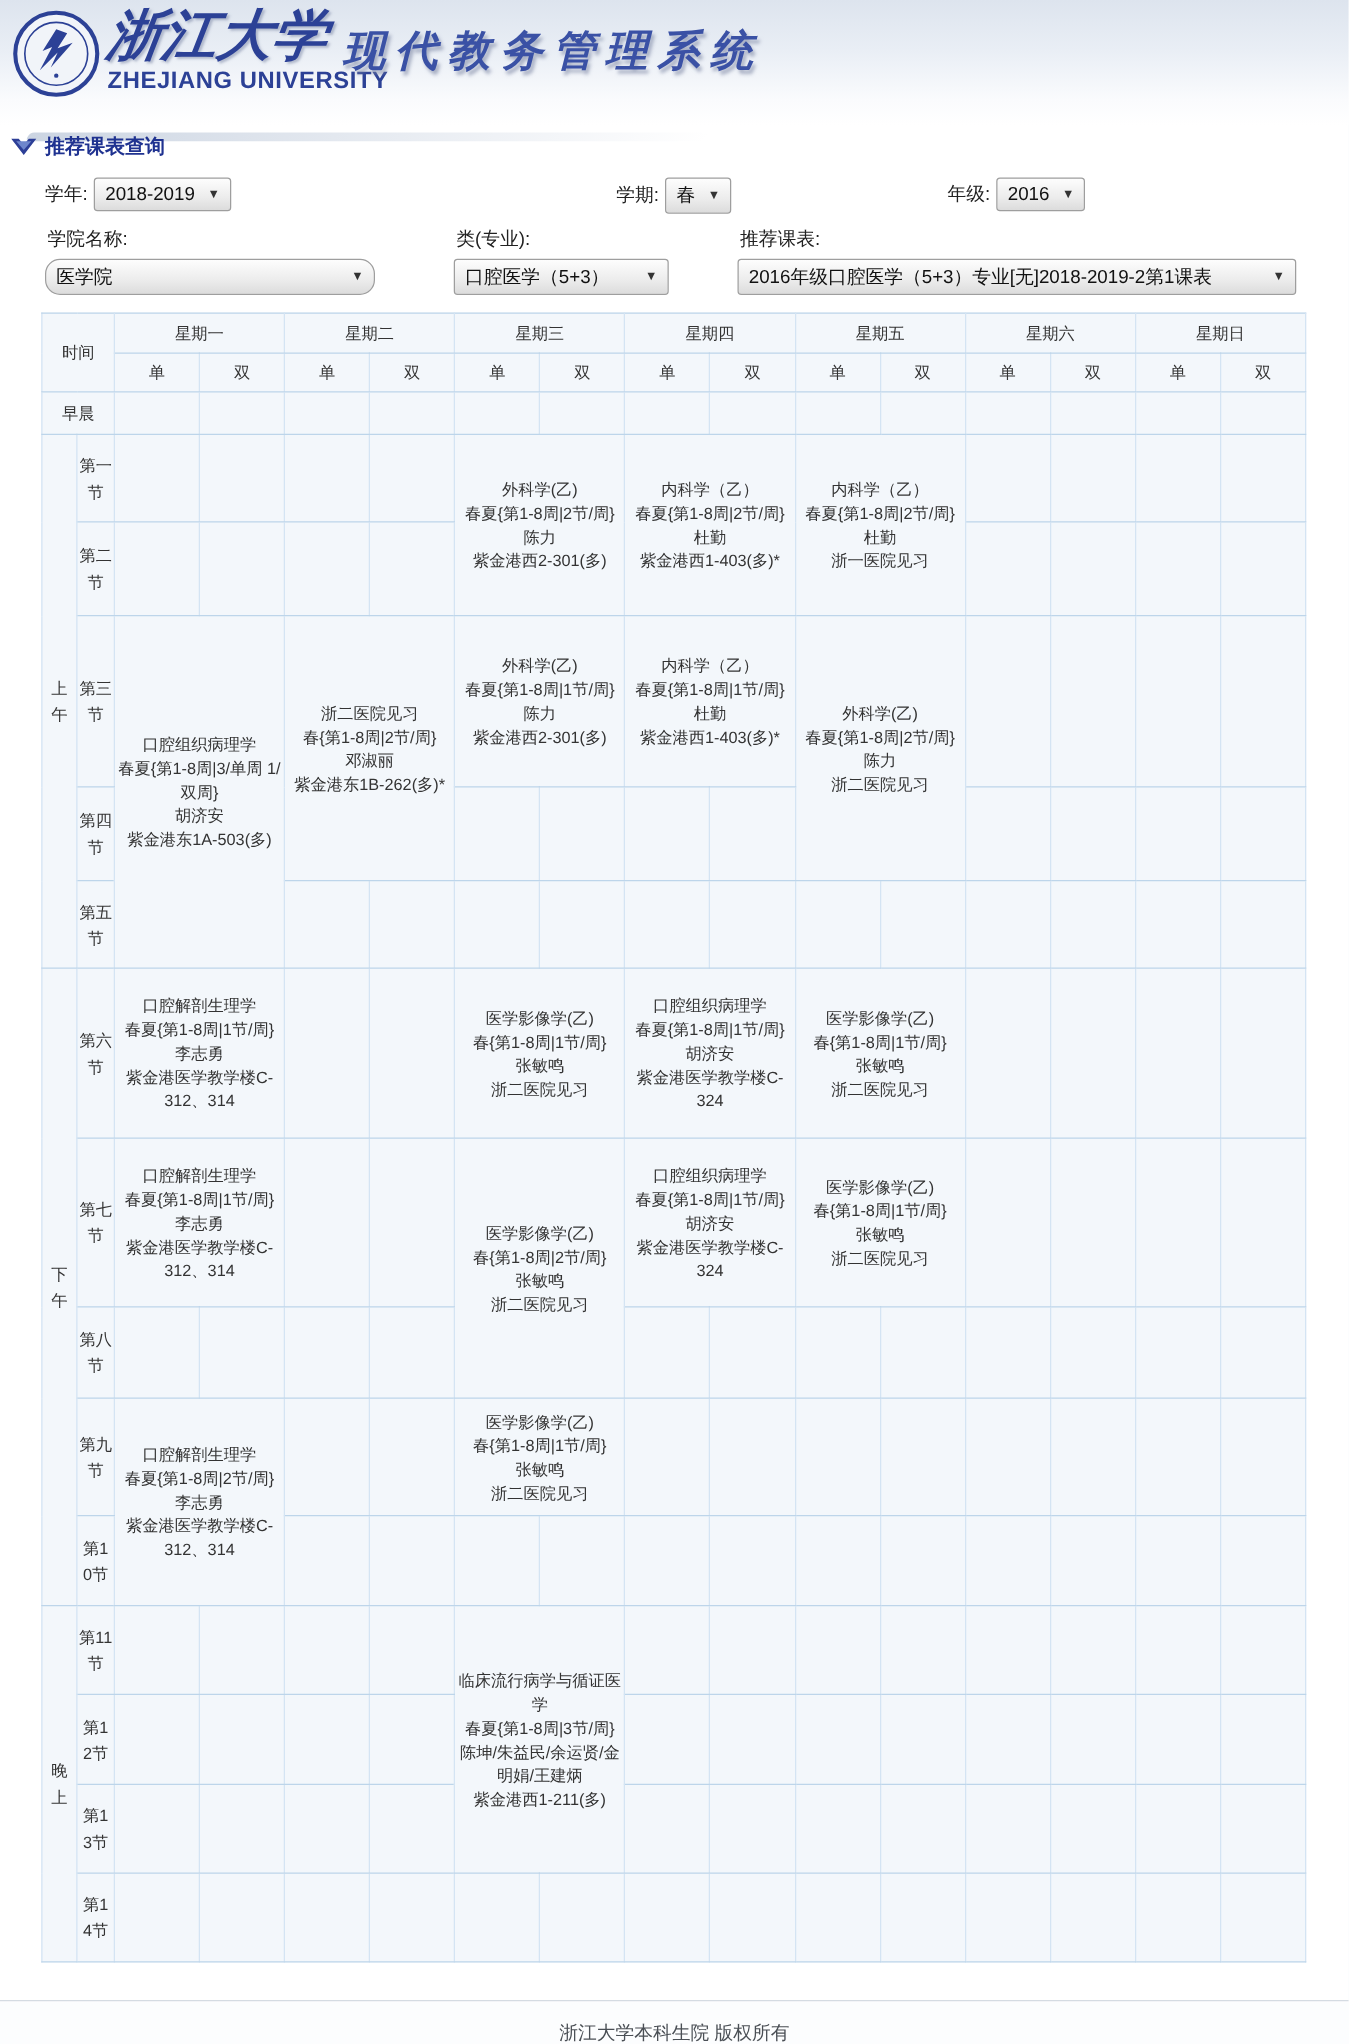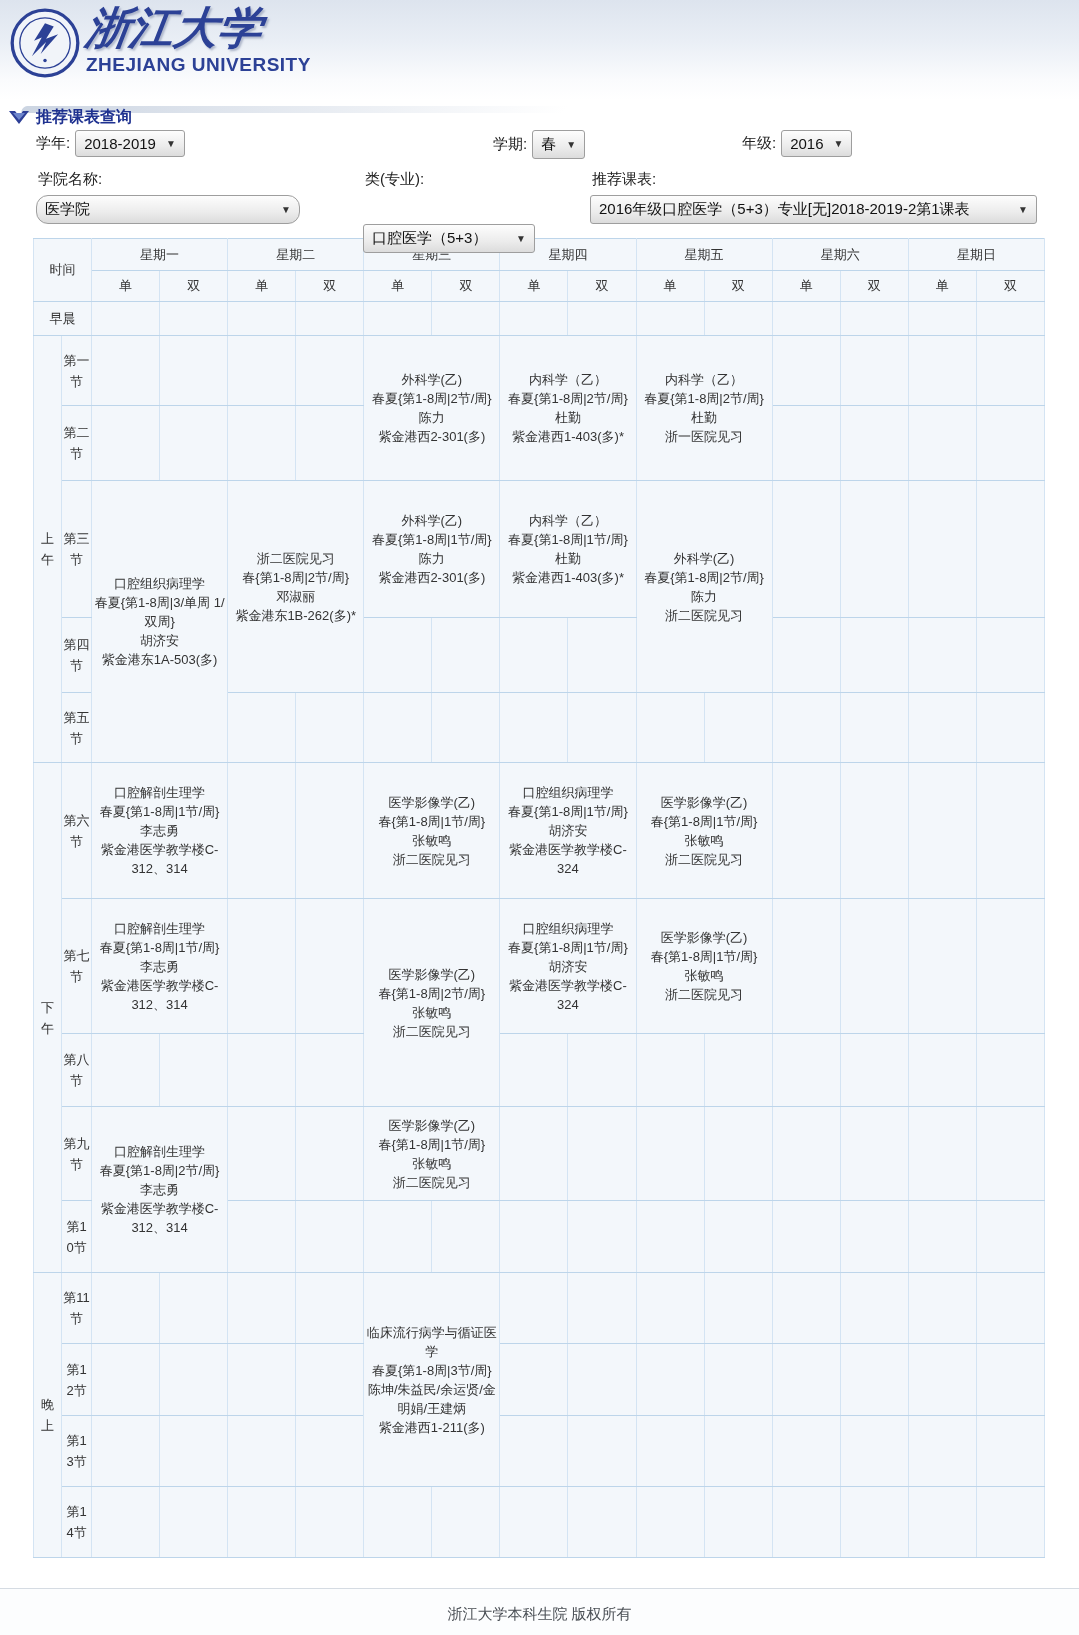--- a/index.html
+++ b/index.html
@@ -56,21 +56,21 @@
     border-radius:4px;
     transform:skewX(-30deg);
   }
   .section-head .tri-icon{position:relative;width:22px;height:18px;flex:0 0 auto;}
   .section-head .title{
     position:relative;
     margin-left:6px;
     font-size:16px;font-weight:bold;color:#1f3290;
   }
   
-  .filters{position:relative;height:100px;font-size:15px;}
+  .filters{position:relative;height:100px;margin-top:12px;font-size:15px;}
   .fgroup{position:absolute;display:flex;align-items:center;}
   .fgroup.v{flex-direction:column;align-items:flex-start;justify-content:flex-end;}
   .fgroup label{color:#222;margin-right:5px;white-space:nowrap;}
   .fgroup.v label{margin:0 0 6px 2px;}
   .sel{
     display:inline-flex;align-items:center;justify-content:space-between;
     box-sizing:border-box;
     background:linear-gradient(180deg,#fdfdfd 0%,#ececec 60%,#dcdcdc 100%);
     border:1px solid #9e9e9e;border-radius:3px;
     padding:4px 8px;min-height:27px;
@@ -117,20 +117,21 @@
   <svg class="logo" viewBox="0 0 64 64">
     <circle cx="32" cy="32" r="30" fill="#f1f4f9" stroke="#2c4196" stroke-width="3"></circle>
     <circle cx="32" cy="32" r="23" fill="none" stroke="#2c4196" stroke-width="1.2"></circle>
     <path d="M32 14 L22 30 L29 27 L20 44 L33 31 L28 42 L44 24 L33 28 L40 17 Z" fill="#2c4196"></path>
     <circle cx="32" cy="48" r="1.6" fill="#2c4196"></circle>
   </svg>
   <div class="brand">
     <div class="cn">浙江大学</div>
     <div class="en">ZHEJIANG UNIVERSITY</div>
   </div>
+  <div class="systitle">现代教务管理系统</div>
 </div>
 
 <div class="section-head">
   <span class="swoosh"></span>
   <svg class="tri-icon" viewBox="0 0 22 18">
     <path d="M1 1 L11 14 L21 1 L15 1 L11 6 L7 1 Z" fill="#2d3f97"></path>
     <path d="M5 3 L11 10 L17 3 Z" fill="#6e86cc"></path>
   </svg>
   <span class="title">推荐课表查询</span>
 </div>
@@ -143,36 +144,36 @@
       <span class="arr">▼</span>
     </div>
   </div>
   <div class="fgroup" style="left:493px;top:2px;">
     <label>学期:</label>
     <div class="sel">
       <span>春</span>
       <span class="arr">▼</span>
     </div>
   </div>
-  <div class="fgroup" style="left:742px;top:2px;justify-content:center;">
+  <div class="fgroup" style="left:758px;top:2px;justify-content:center;">
     <label>年级:</label>
     <div class="sel">
       <span>2016</span>
       <span class="arr">▼</span>
     </div>
   </div>
 
   <div class="fgroup v" style="left:36px;top:42px;">
     <label>学院名称:</label>
     <div class="sel" style="width:264px;border-radius:12px;">
       <span>医学院</span>
       <span class="arr">▼</span>
     </div>
   </div>
-  <div class="fgroup v" style="left:363px;top:42px;gap:29px;">
+  <div class="fgroup v" style="left:363px;top:42px;">
     <label>类(专业):</label>
     <div class="sel" style="width:172px;">
       <span>口腔医学（5+3）</span>
       <span class="arr">▼</span>
     </div>
   </div>
   <div class="fgroup v" style="left:590px;top:42px;">
     <label>推荐课表:</label>
     <div class="sel" style="width:447px;">
       <span>2016年级口腔医学（5+3）专业[无]2018-2019-2第1课表</span>

